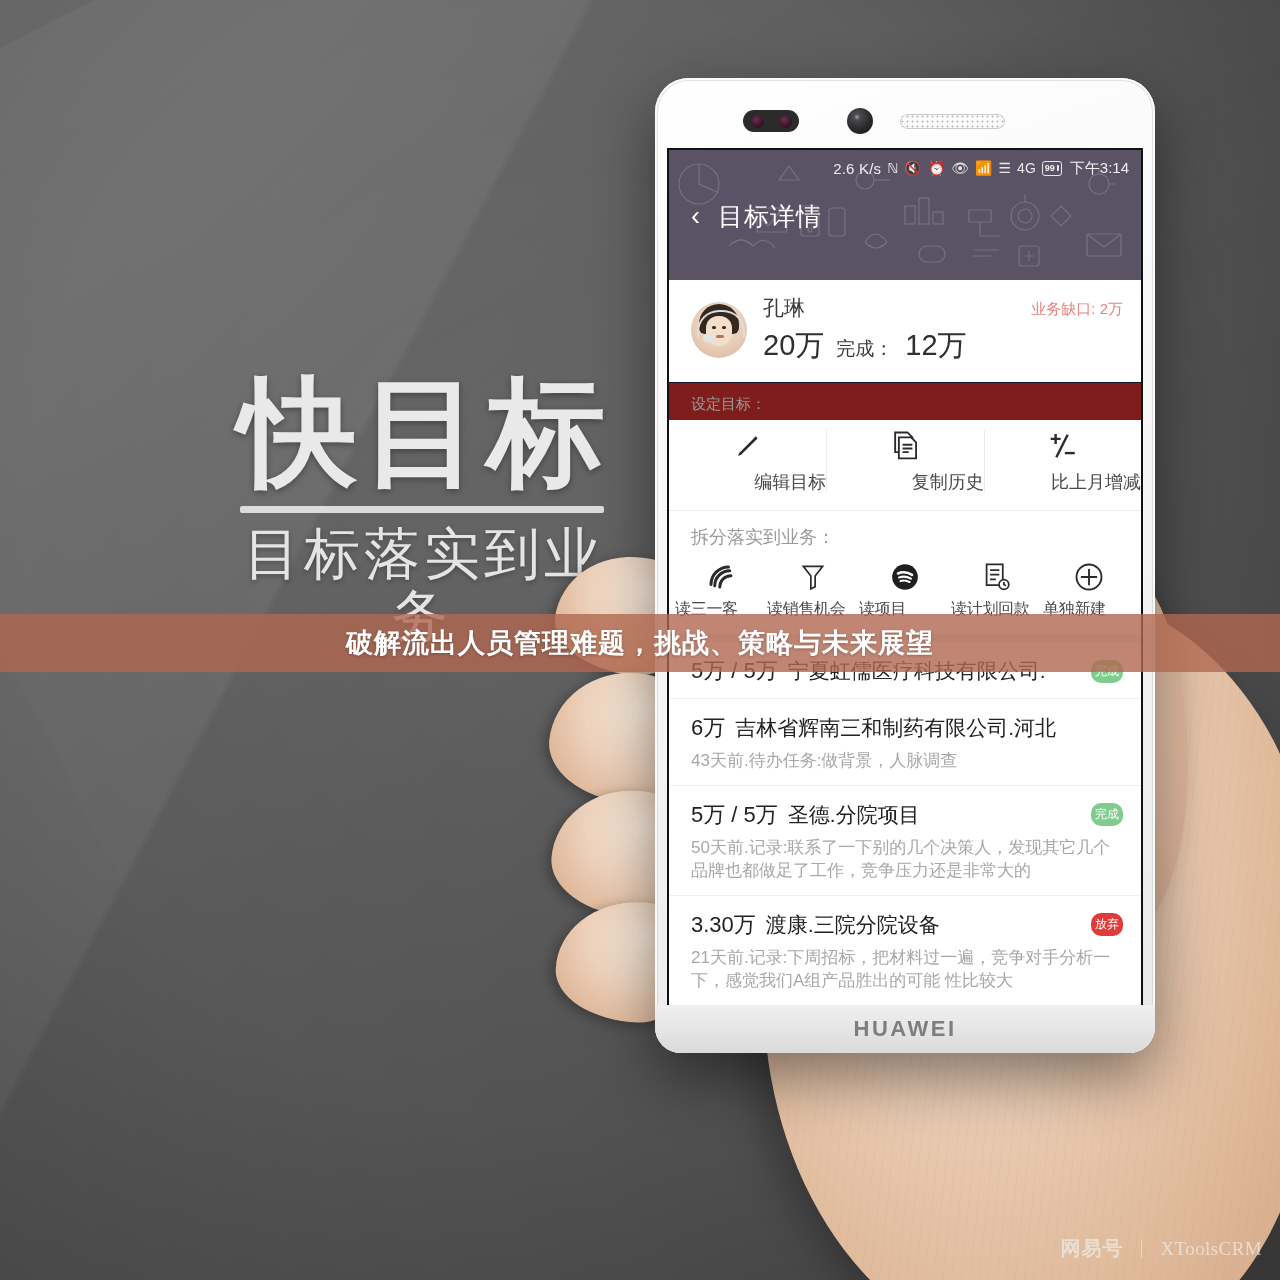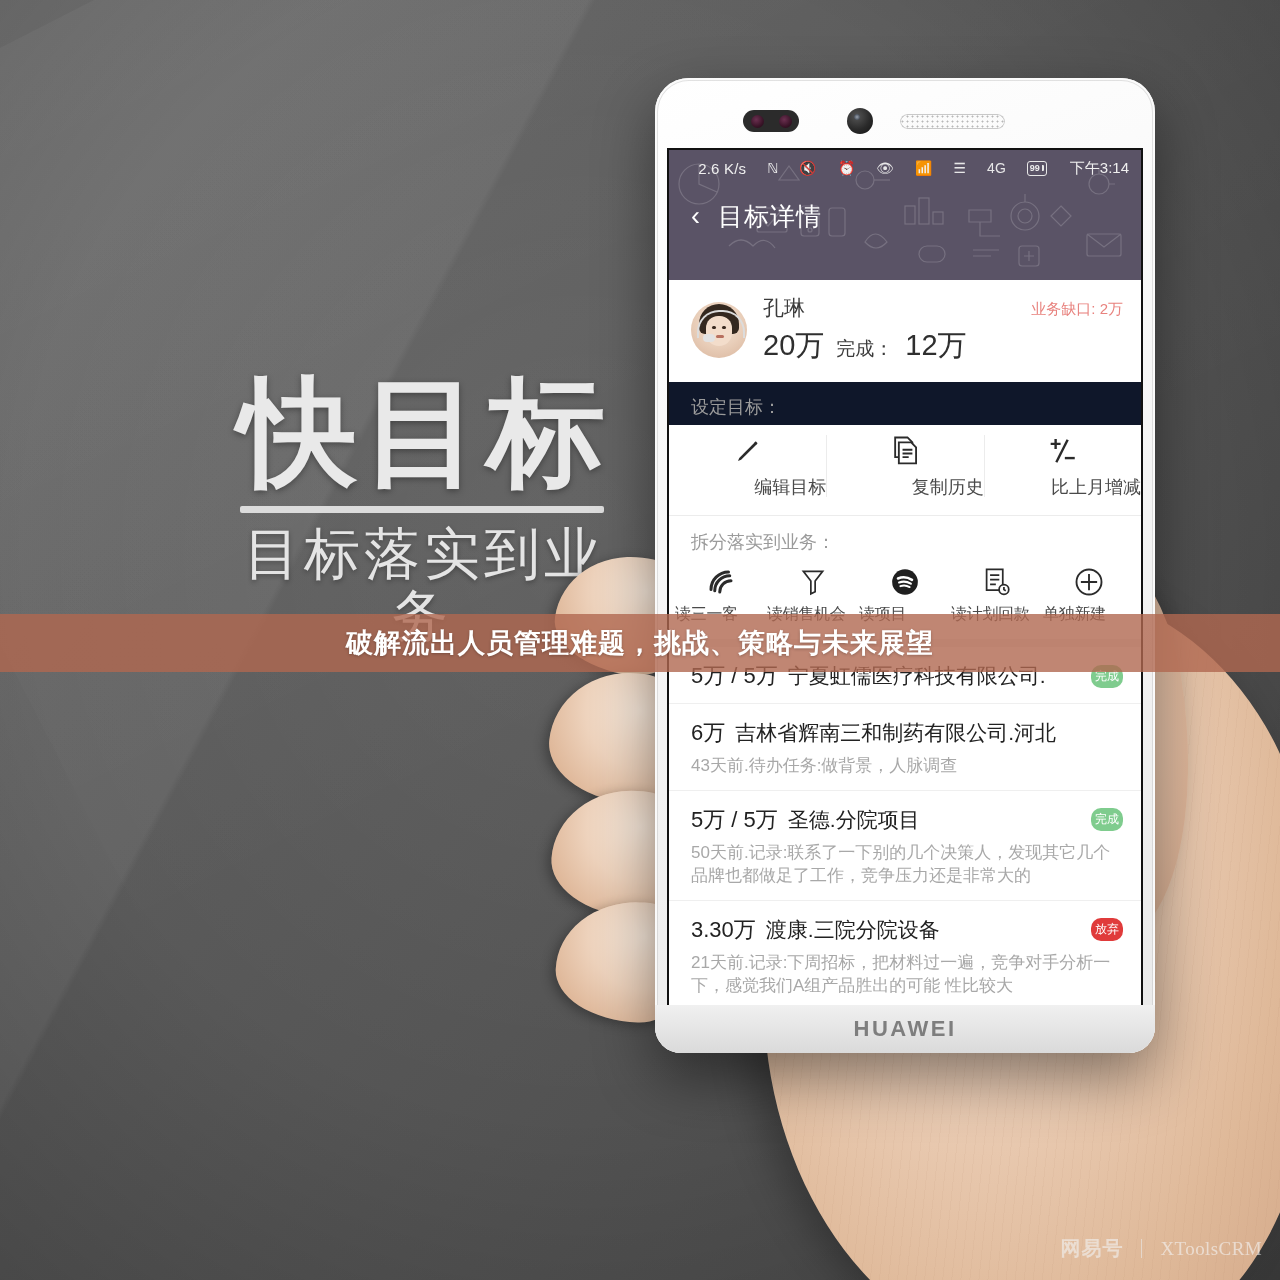--- a/index.html
+++ b/index.html
@@ -91,21 +91,21 @@
     display:flex;align-items:center;justify-content:center;
     border-radius:0 0 26px 26px;
     background:linear-gradient(180deg,#f0f0f0 0%,#e3e3e3 60%,#dadada 100%);}
   .chin-logo{font-size:22px;font-weight:700;letter-spacing:2.5px;color:#7e7e7e;
     font-family:"Liberation Sans",sans-serif;}
 
   
   .app-header{position:relative;height:130px;background:#5a5366;overflow:hidden;}
   .doodle{position:absolute;inset:0;opacity:.17;}
   .statusbar{position:relative;height:36px;display:flex;align-items:center;
-    justify-content:flex-end;padding:0 12px;gap:21px;color:#efefef;font-size:15px;}
+    justify-content:flex-end;padding:0 12px;gap:6px;color:#efefef;font-size:15px;}
   .sb-speed{font-size:15px;letter-spacing:.2px;}
   .sb-ico{font-size:14px;line-height:1;opacity:.95;}
   .sb-batt{display:inline-flex;align-items:center;border:1.5px solid #e8e8e8;border-radius:3px;
     padding:0 2px;height:13px;font-size:9px;font-weight:700;color:#eee;}
   .sb-batt:after{content:"";display:inline-block;width:2px;height:6px;background:#e8e8e8;
     margin-left:2px;border-radius:0 1px 1px 0;}
   .sb-time{font-size:15px;margin-left:2px;}
   .nav{position:relative;display:flex;align-items:center;gap:18px;padding:14px 0 0 22px;}
   .nav-back{font-size:27px;color:#fff;line-height:1;font-weight:300;}
   .nav-title{font-size:25px;color:#fff;letter-spacing:1px;}
@@ -127,21 +127,21 @@
     border-radius:22px 22px 0 0;border-bottom:none;}
   .av-mic{position:absolute;left:12px;top:32px;width:12px;height:8px;border-radius:4px;background:#e3e3e3;}
   .user-meta{margin-left:16px;flex:1;}
   .user-name{font-size:21px;color:#3b3b3b;margin-bottom:4px;}
   .user-nums{display:flex;align-items:baseline;gap:12px;}
   .num-big{font-size:29px;color:#2f2f2f;font-weight:500;}
   .num-lbl{font-size:19px;color:#3b3b3b;}
   .gap-badge{position:absolute;right:18px;top:20px;font-size:15px;color:#e8827e;}
 
   
-  .sec-label{background:#0f172a;padding:12px 22px 6px;font-size:18px;color:#9b9b9b;}
+  .sec-label{background:#7f1d1d;padding:12px 22px 6px;font-size:15px;color:#9b9b9b;}
   .actions{background:#fff;display:flex;border-bottom:1px solid #ececec;}
   .action{flex:1;padding:6px 0 16px;text-align:right;position:relative;}
   .action + .action:before{content:"";position:absolute;left:0;top:10px;bottom:18px;width:1px;background:#ececec;}
   .action .ico{height:40px;display:flex;align-items:center;justify-content:center;margin-bottom:4px;}
   .action .lbl{font-size:18px;color:#4a4a4a;}
 
   .split-label{background:#fff;padding:14px 22px 4px;font-size:18px;color:#9b9b9b;}
   .quick{background:#fff;display:flex;padding:6px 6px 14px;border-bottom:8px solid #f0f0f0;}
   .quick-item{flex:1;text-align:left;}
   .quick-item .ico{height:36px;display:flex;align-items:center;justify-content:center;margin-bottom:4px;}

